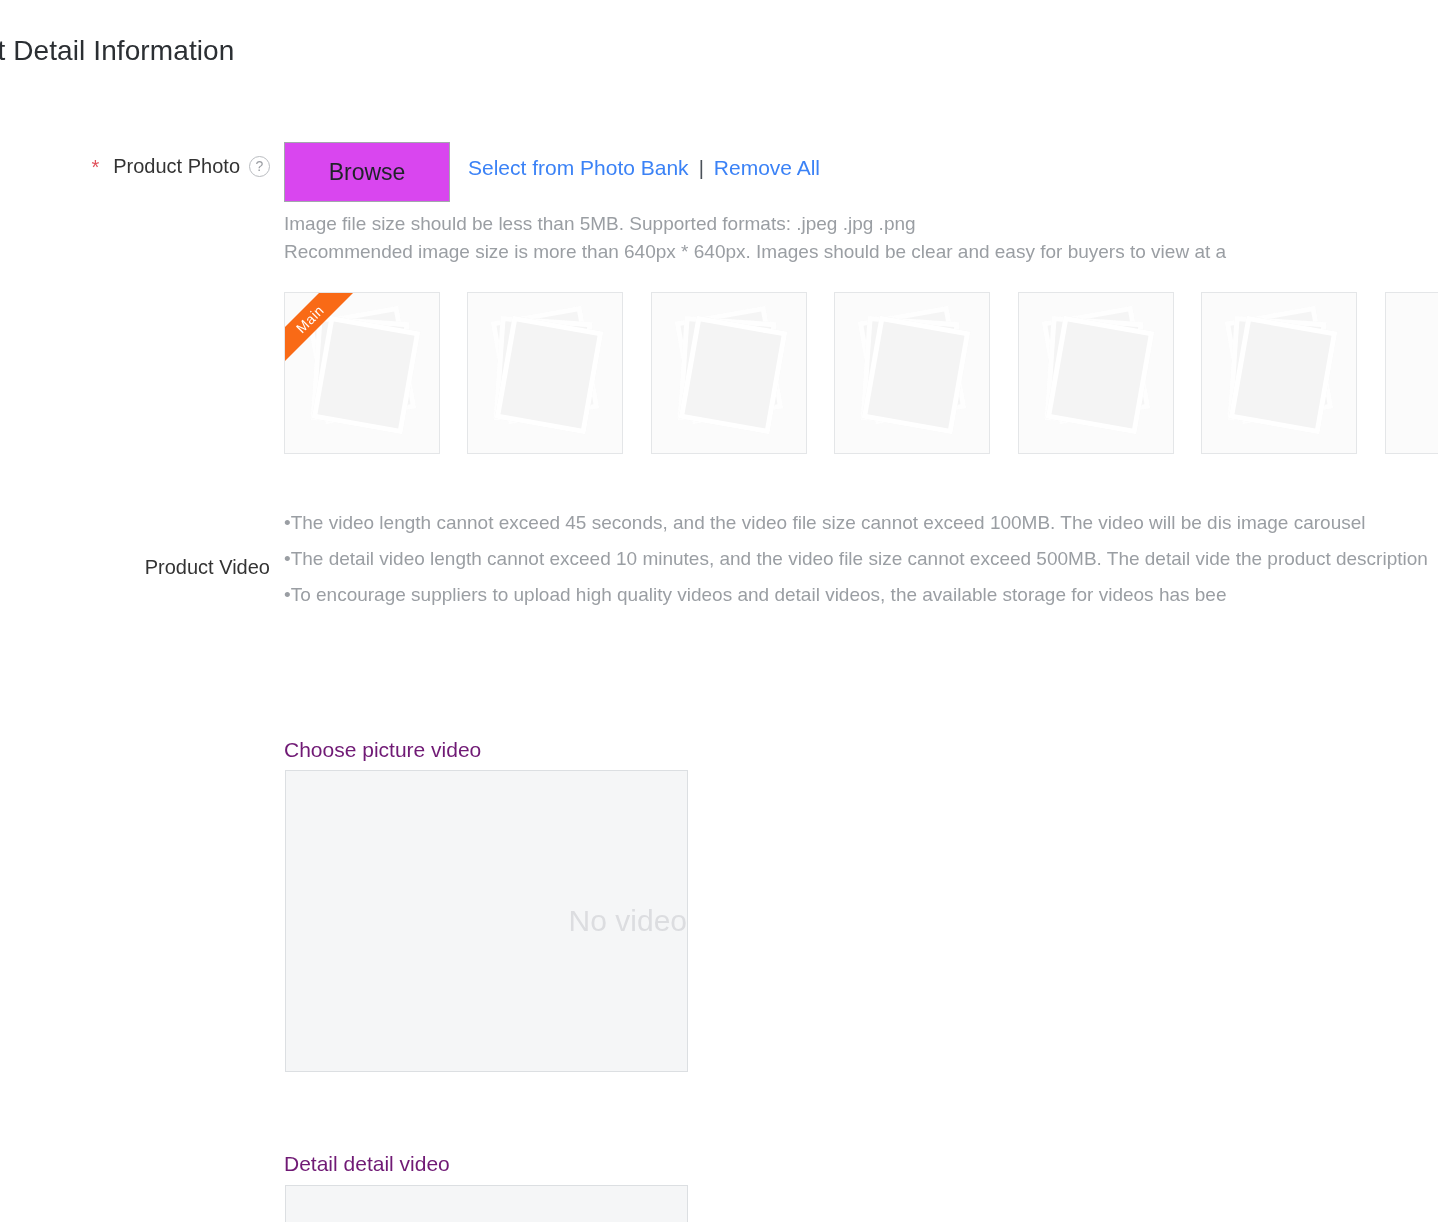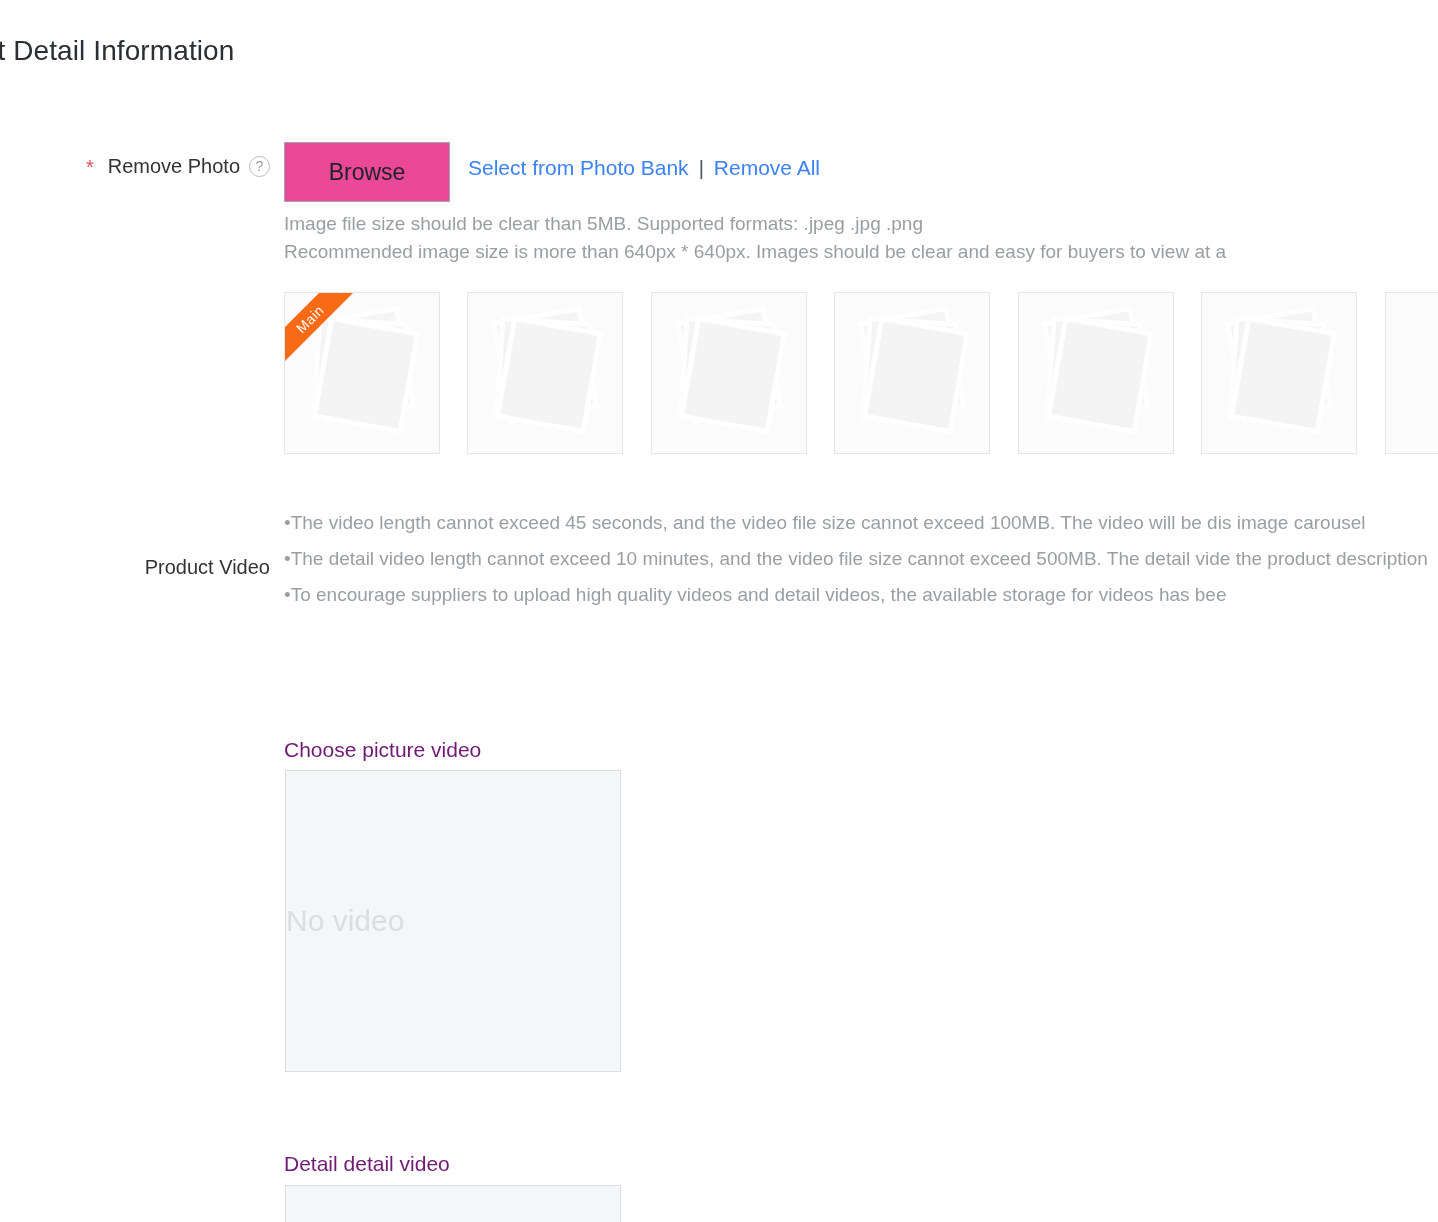--- a/index.html
+++ b/index.html
@@ -76,21 +76,21 @@
   
   #photo-row { top: 142px; }
   #photo-row .row-label { left: 48px; top: 13px; width: 270px; }
 
   .browse-btn {
     position: absolute;
     left: 332px;
     top: 0px;
     width: 166px;
     height: 60px;
-    background: #ec4899;
+    background: #d946ef;
     border: 1px solid #a3a7ad;
     font-size: 23px;
     color: #1f2328;
     font-family: "Liberation Sans", sans-serif;
     line-height: 58px;
     text-align: center;
     cursor: pointer;
   }
 
   .photo-links {
@@ -217,26 +217,26 @@
     text-decoration: none;
     cursor: pointer;
     white-space: nowrap;
   }
   #picture-video-link { top: 738px; }
   #detail-video-link  { top: 1152px; }
 
   .video-box {
     position: absolute;
     left: 333px;
-    width: 336px;
+    width: 403px;
     background: #f5f6f7;
     border: 1px solid #dcdfe2;
     color: #dcdde0;
     font-size: 30px;
-    text-align: left;
+    text-align: right;
   }
   #picture-video-box {
     top: 770px;
     height: 302px;
     line-height: 300px;
   }
   #detail-video-box {
     top: 1185px;
     height: 302px;
     line-height: 300px;
@@ -245,31 +245,31 @@
 </head>
 <body>
 
 <div class="page">
 
   <div class="section-title">duct Detail Information</div>
 
   <div class="form-row" id="photo-row">
 
     <div class="row-label">
-      <span class="req-star">*</span><span>Remove Photo</span><span class="help-icon">?</span>
+      <span class="req-star">*</span><span>Product Photo</span><span class="help-icon">?</span>
     </div>
 
     <div class="browse-btn">Browse</div>
 
     <div class="photo-links">
       <a>Select from Photo Bank</a><span class="link-sep">|</span><a>Remove All</a>
     </div>
 
     <div class="hint-lines">
-      <div>Image file size should be clear than 5MB. Supported formats: .jpeg .jpg .png</div>
+      <div>Image file size should be less than 5MB. Supported formats: .jpeg .jpg .png</div>
       <div>Recommended image size is more than 640px * 640px. Images should be clear and easy for buyers to view at a</div>
     </div>
 
     <div class="thumb-strip">
 
       <div class="thumb">
         <div class="ph">
           <div class="sheet back"></div>
             <div class="sheet mid"></div>
             <div class="sheet front"></div>

